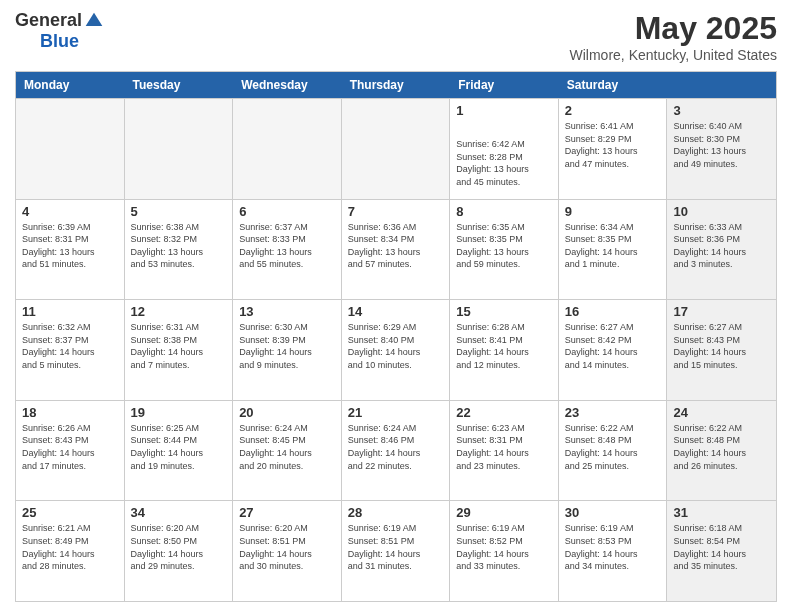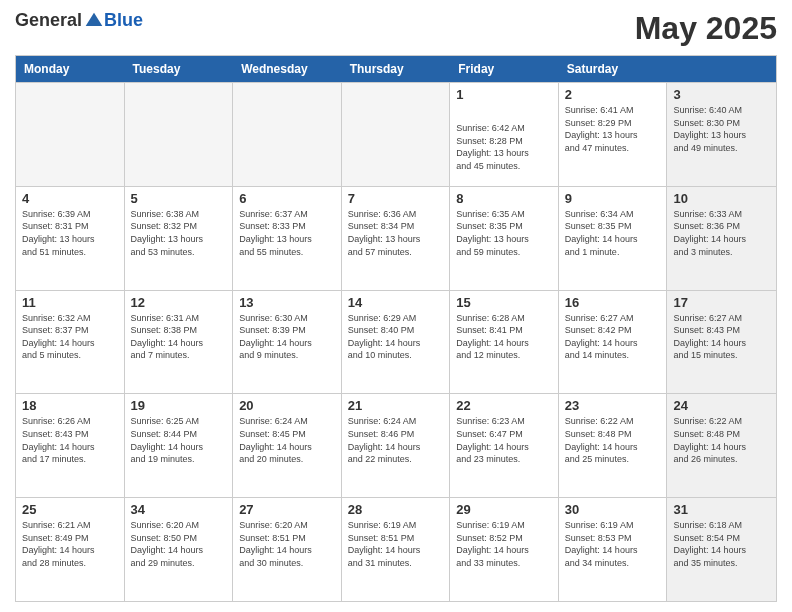--- a/index.html
+++ b/index.html
@@ -18,22 +18,22 @@
       flex-direction: column;
     }
     .header {
       display: flex;
       justify-content: space-between;
       align-items: flex-start;
       margin-bottom: 8px;
     }
     .logo {
       display: flex;
-      flex-direction: row;
-      align-items: flex-end;
+      flex-direction: column;
+      align-items: center;
     }
     .logo-text {
       display: flex;
       align-items: center;
     }
     .logo-general {
       font-size: 18px;
       font-weight: bold;
       color: #333;
     }
@@ -134,20 +134,21 @@
       <div class="logo-text">
         <span class="logo-general">General</span>
         <svg class="logo-icon" viewBox="0 0 24 24">
           <polygon points="12,2 22,18 2,18" fill="#2563a8"></polygon>
         </svg>
       </div>
       <span class="logo-blue">Blue</span>
     </div>
     <div class="title-area">
       <div class="main-title">May 2025</div>
+      <div class="subtitle">Wilmore, Kentucky, United States</div>
     </div>
   </div>
 
   <div class="calendar">
     <div class="cal-header">
         <div class="cal-header-cell">Monday</div>
         <div class="cal-header-cell">Tuesday</div>
         <div class="cal-header-cell">Wednesday</div>
         <div class="cal-header-cell">Thursday</div>
         <div class="cal-header-cell">Friday</div>
@@ -308,21 +309,21 @@
           <div class="cal-cell">
             <span class="day-number">21</span>
             <div class="day-info" style="white-space: pre-line;">Sunrise: 6:24 AM
 Sunset: 8:46 PM
 Daylight: 14 hours
 and 22 minutes.</div>
           </div>
           <div class="cal-cell">
             <span class="day-number">22</span>
             <div class="day-info" style="white-space: pre-line;">Sunrise: 6:23 AM
-Sunset: 6:47 PM
+Sunset: 8:31 PM
 Daylight: 14 hours
 and 23 minutes.</div>
           </div>
           <div class="cal-cell">
             <span class="day-number">23</span>
             <div class="day-info" style="white-space: pre-line;">Sunrise: 6:22 AM
 Sunset: 8:48 PM
 Daylight: 14 hours
 and 25 minutes.</div>
           </div>

